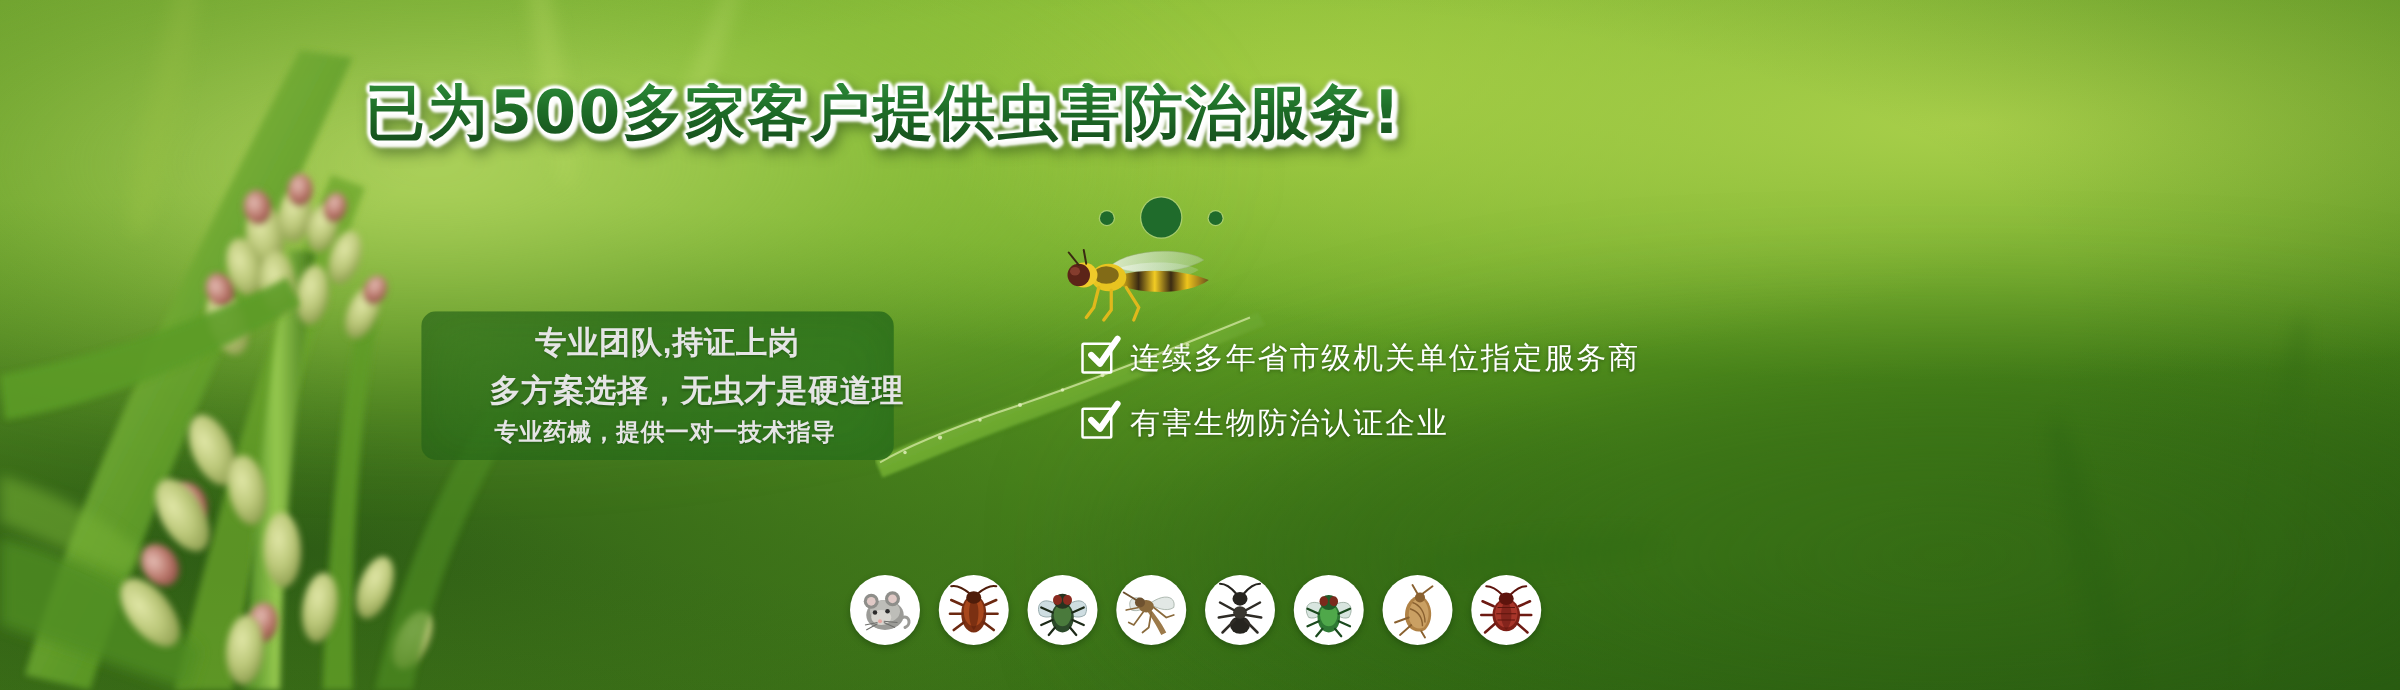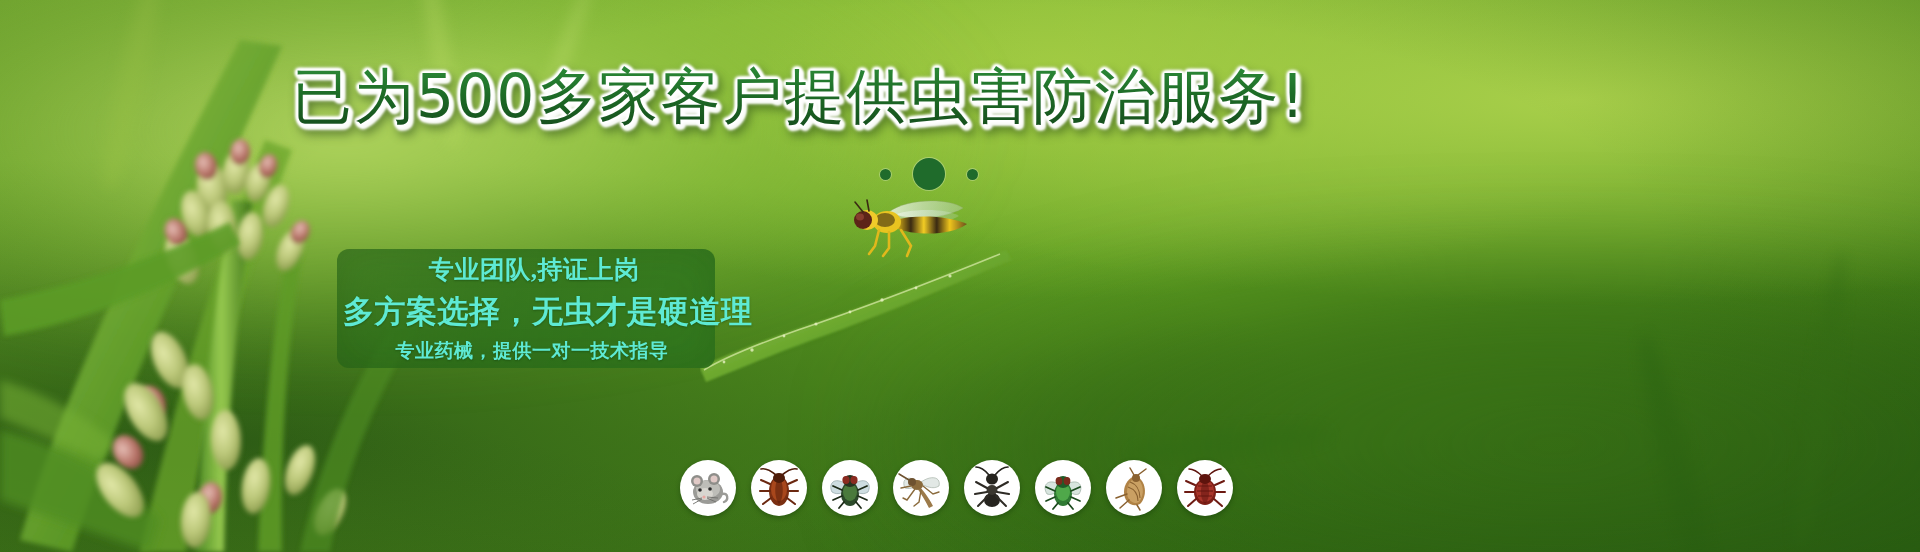--- a/index.html
+++ b/index.html
@@ -47,21 +47,21 @@
   #plant { position:absolute; left:0; top:0; width:470px; height:552px; }
 
   
   #headline-wrap {
     position:absolute; left:0; top:66px; width:1920px;
     text-align:left; padding-left:292px;
   }
   #headline {
     display:inline-block;
     font-family:"DejaVu Sans","Liberation Sans",sans-serif;
-    font-size:60px; font-weight:normal; line-height:1;
+    font-size:48px; font-weight:bold; line-height:1;
     letter-spacing:2px; white-space:nowrap;
     color:#1d6b2a;
     background:linear-gradient(180deg,#2c8a38 0%,#1e6d27 45%,#16501d 100%);
     -webkit-background-clip:text; background-clip:text;
     -webkit-text-fill-color:transparent;
     -webkit-text-stroke:0px;
     filter:
       drop-shadow(0 0 1px #ffffff)
       drop-shadow(1px 0 1px #ffffff)
       drop-shadow(-1px 0 1px #ffffff)
@@ -92,26 +92,26 @@
     border-radius:12px 12px 12px 12px;
     box-shadow:inset 0 0 40px rgba(20,60,10,.18);
   }
   #panel-text {
     position:absolute; left:337px; top:249px;
     width:378px; height:119px;
     display:flex; flex-direction:column; justify-content:center;
     gap:2px;
   }
   #panel-text .pline {
-    color:#5eead4; font-weight:bold; white-space:nowrap;
-    font-family:Liberation Serif, serif;
+    color:#e5e5e5; font-weight:bold; white-space:nowrap;
+    font-family:Liberation Sans, sans-serif;
     text-shadow:0 1px 2px rgba(10,40,5,.35);
   }
   .pline-1 { font-size:25px; line-height:1.45; text-align:center; letter-spacing:.5px; }
-  .pline-2 { font-size:31px; line-height:1.45; text-align:right; letter-spacing:.5px;
+  .pline-2 { font-size:25px; line-height:1.45; text-align:right; letter-spacing:.5px;
              margin-left:-2px; }
   .pline-3 { font-size:19px; line-height:1.45; text-align:center; letter-spacing:.5px;
              margin-left:-4px; }
   
   .overflow-r { position:relative; left:8px; }
 
   
   #features {
     position:absolute; left:865px; top:270px;
     display:flex; flex-direction:column; gap:20px;
@@ -317,20 +317,43 @@
     </g>
   </svg>
 
   <div id="panel"></div>
   <div id="panel-text">
     <div class="pline pline-1 overflow-r">专业团队,持证上岗</div>
     <div class="pline pline-2 overflow-r">多方案选择，无虫才是硬道理</div>
     <div class="pline pline-3 overflow-r">专业药械，提供一对一技术指导</div>
   </div>
 
+  <div id="features">
+
+    <div class="feature">
+      <span class="chk">
+        <span class="box"></span>
+        <svg class="tick" viewBox="0 0 30 30" xmlns="http://www.w3.org/2000/svg">
+          <path d="M6 17 L13 24 L27 4" stroke="#ffffff" stroke-width="5" fill="none" stroke-linecap="round" stroke-linejoin="round"></path>
+        </svg>
+      </span>
+      <span class="flabel">连续多年省市级机关单位指定服务商</span>
+    </div>
+
+    <div class="feature">
+      <span class="chk">
+        <span class="box"></span>
+        <svg class="tick" viewBox="0 0 30 30" xmlns="http://www.w3.org/2000/svg">
+          <path d="M6 17 L13 24 L27 4" stroke="#ffffff" stroke-width="5" fill="none" stroke-linecap="round" stroke-linejoin="round"></path>
+        </svg>
+      </span>
+      <span class="flabel">有害生物防治认证企业</span>
+    </div>
+
+  </div>
 
   <div id="pests">
 
     <span class="pest">
       <svg width="48" height="48" viewBox="0 0 48 48" xmlns="http://www.w3.org/2000/svg">
         <ellipse cx="24" cy="28" rx="15" ry="12" fill="#9b9b97"></ellipse>
         <ellipse cx="24" cy="25" rx="12" ry="9" fill="#bdbdb8"></ellipse>
         <circle cx="13" cy="17" r="6" fill="#8e8e8a"></circle>
         <circle cx="30" cy="15" r="6" fill="#8e8e8a"></circle>
         <circle cx="13" cy="17" r="3.5" fill="#e0c9c6"></circle>

